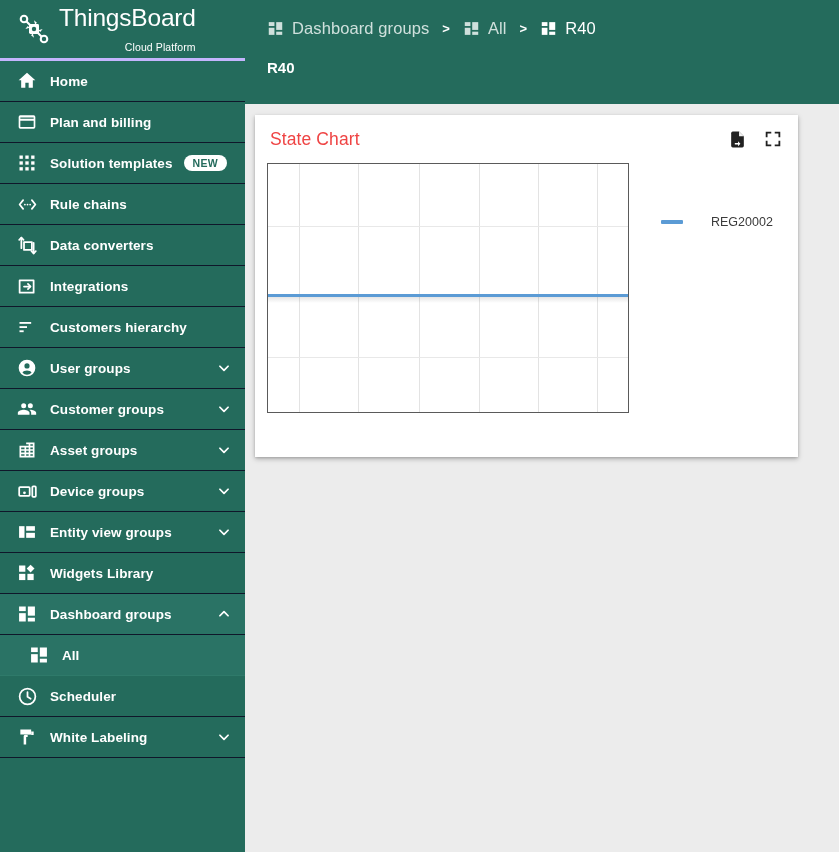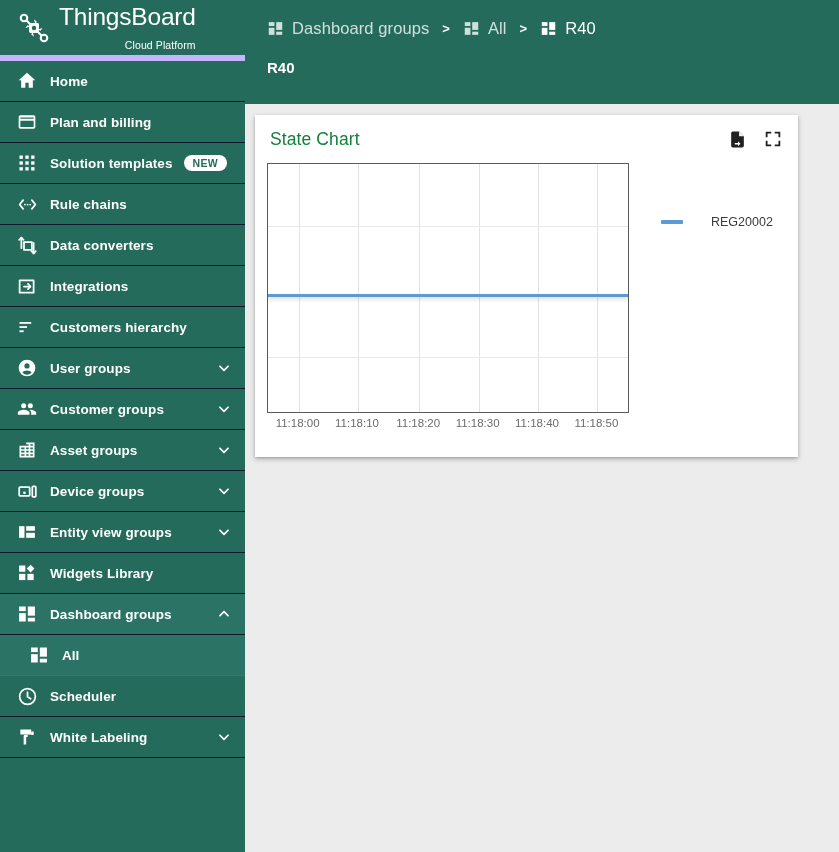--- a/index.html
+++ b/index.html
@@ -16,21 +16,21 @@
     width: 245px; height: 852px;
     background: #246b5c;
     flex: 0 0 245px;
     overflow: hidden;
     position: relative;
   }
   .logo-block {
     height: 61px;
     display: flex; align-items: center;
     padding: 0 14px;
-    border-bottom: 6px solid #c4b5fd;
+    border-bottom: 3px solid #c4b5fd;
   }
   .logo-mark { width: 40px; height: 40px; flex: 0 0 40px; margin-right: 5px; }
   .logo-text { display: flex; flex-direction: column; line-height: 1; }
   .logo-title {
     font-size: 24.5px; color: #fff; font-weight: 400;
     letter-spacing: -0.2px;
   }
   .logo-sub {
     font-size: 10.5px; color: #ffffff; text-align: right;
     margin-top: 11px; letter-spacing: 0.1px;
@@ -120,21 +120,21 @@
     background: #ffffff;
     box-shadow: 0 2px 5px rgba(0,0,0,0.26), 0 1px 2px rgba(0,0,0,0.12);
     position: relative;
   }
   .widget-header {
     height: 48px;
     display: flex; align-items: center;
     padding: 0 14px 0 15px;
   }
   .widget-title {
-    font-size: 17.5px; color: #15803d; font-weight: 400;
+    font-size: 17.5px; color: #ef4444; font-weight: 400;
     letter-spacing: 0.1px;
   }
   .widget-actions {
     margin-left: auto; display: flex; align-items: center; gap: 14px;
   }
   .wbtn {
     width: 22px; height: 22px; cursor: pointer;
     display: flex; align-items: center; justify-content: center;
   }
 
@@ -495,28 +495,20 @@
                 <div class="gl-v" style="left: 151.2px;"></div>
                 <div class="gl-v" style="left: 210.6px;"></div>
                 <div class="gl-v" style="left: 270px;"></div>
                 <div class="gl-v" style="left: 329.4px;"></div>
                 <div class="gl-h" style="top: 62px;"></div>
                 <div class="gl-h" style="top: 130.2px;"></div>
                 <div class="gl-h" style="top: 193.44px;"></div>
                 <div class="series-shadow" style="top: 133.2px;"></div>
                 <div class="series-line" style="top: 130.2px; background: rgb(91, 155, 213);"></div>
               </div>
-            <div class="xticks" id="xticks">
-                <span class="xtick" style="left: 30.6px;">11:18:00</span>
-                <span class="xtick" style="left: 90px;">11:18:10</span>
-                <span class="xtick" style="left: 151.2px;">11:18:20</span>
-                <span class="xtick" style="left: 210.6px;">11:18:30</span>
-                <span class="xtick" style="left: 270px;">11:18:40</span>
-                <span class="xtick" style="left: 329.4px;">11:18:50</span>
-              </div>
           </div>
 
           <div class="legend" id="legend">
               <div class="legend-row">
                 <span class="legend-dash" style="background: rgb(91, 155, 213);"></span>
                 <span class="legend-label">REG20002</span>
               </div>
             </div>
 
         </div>

